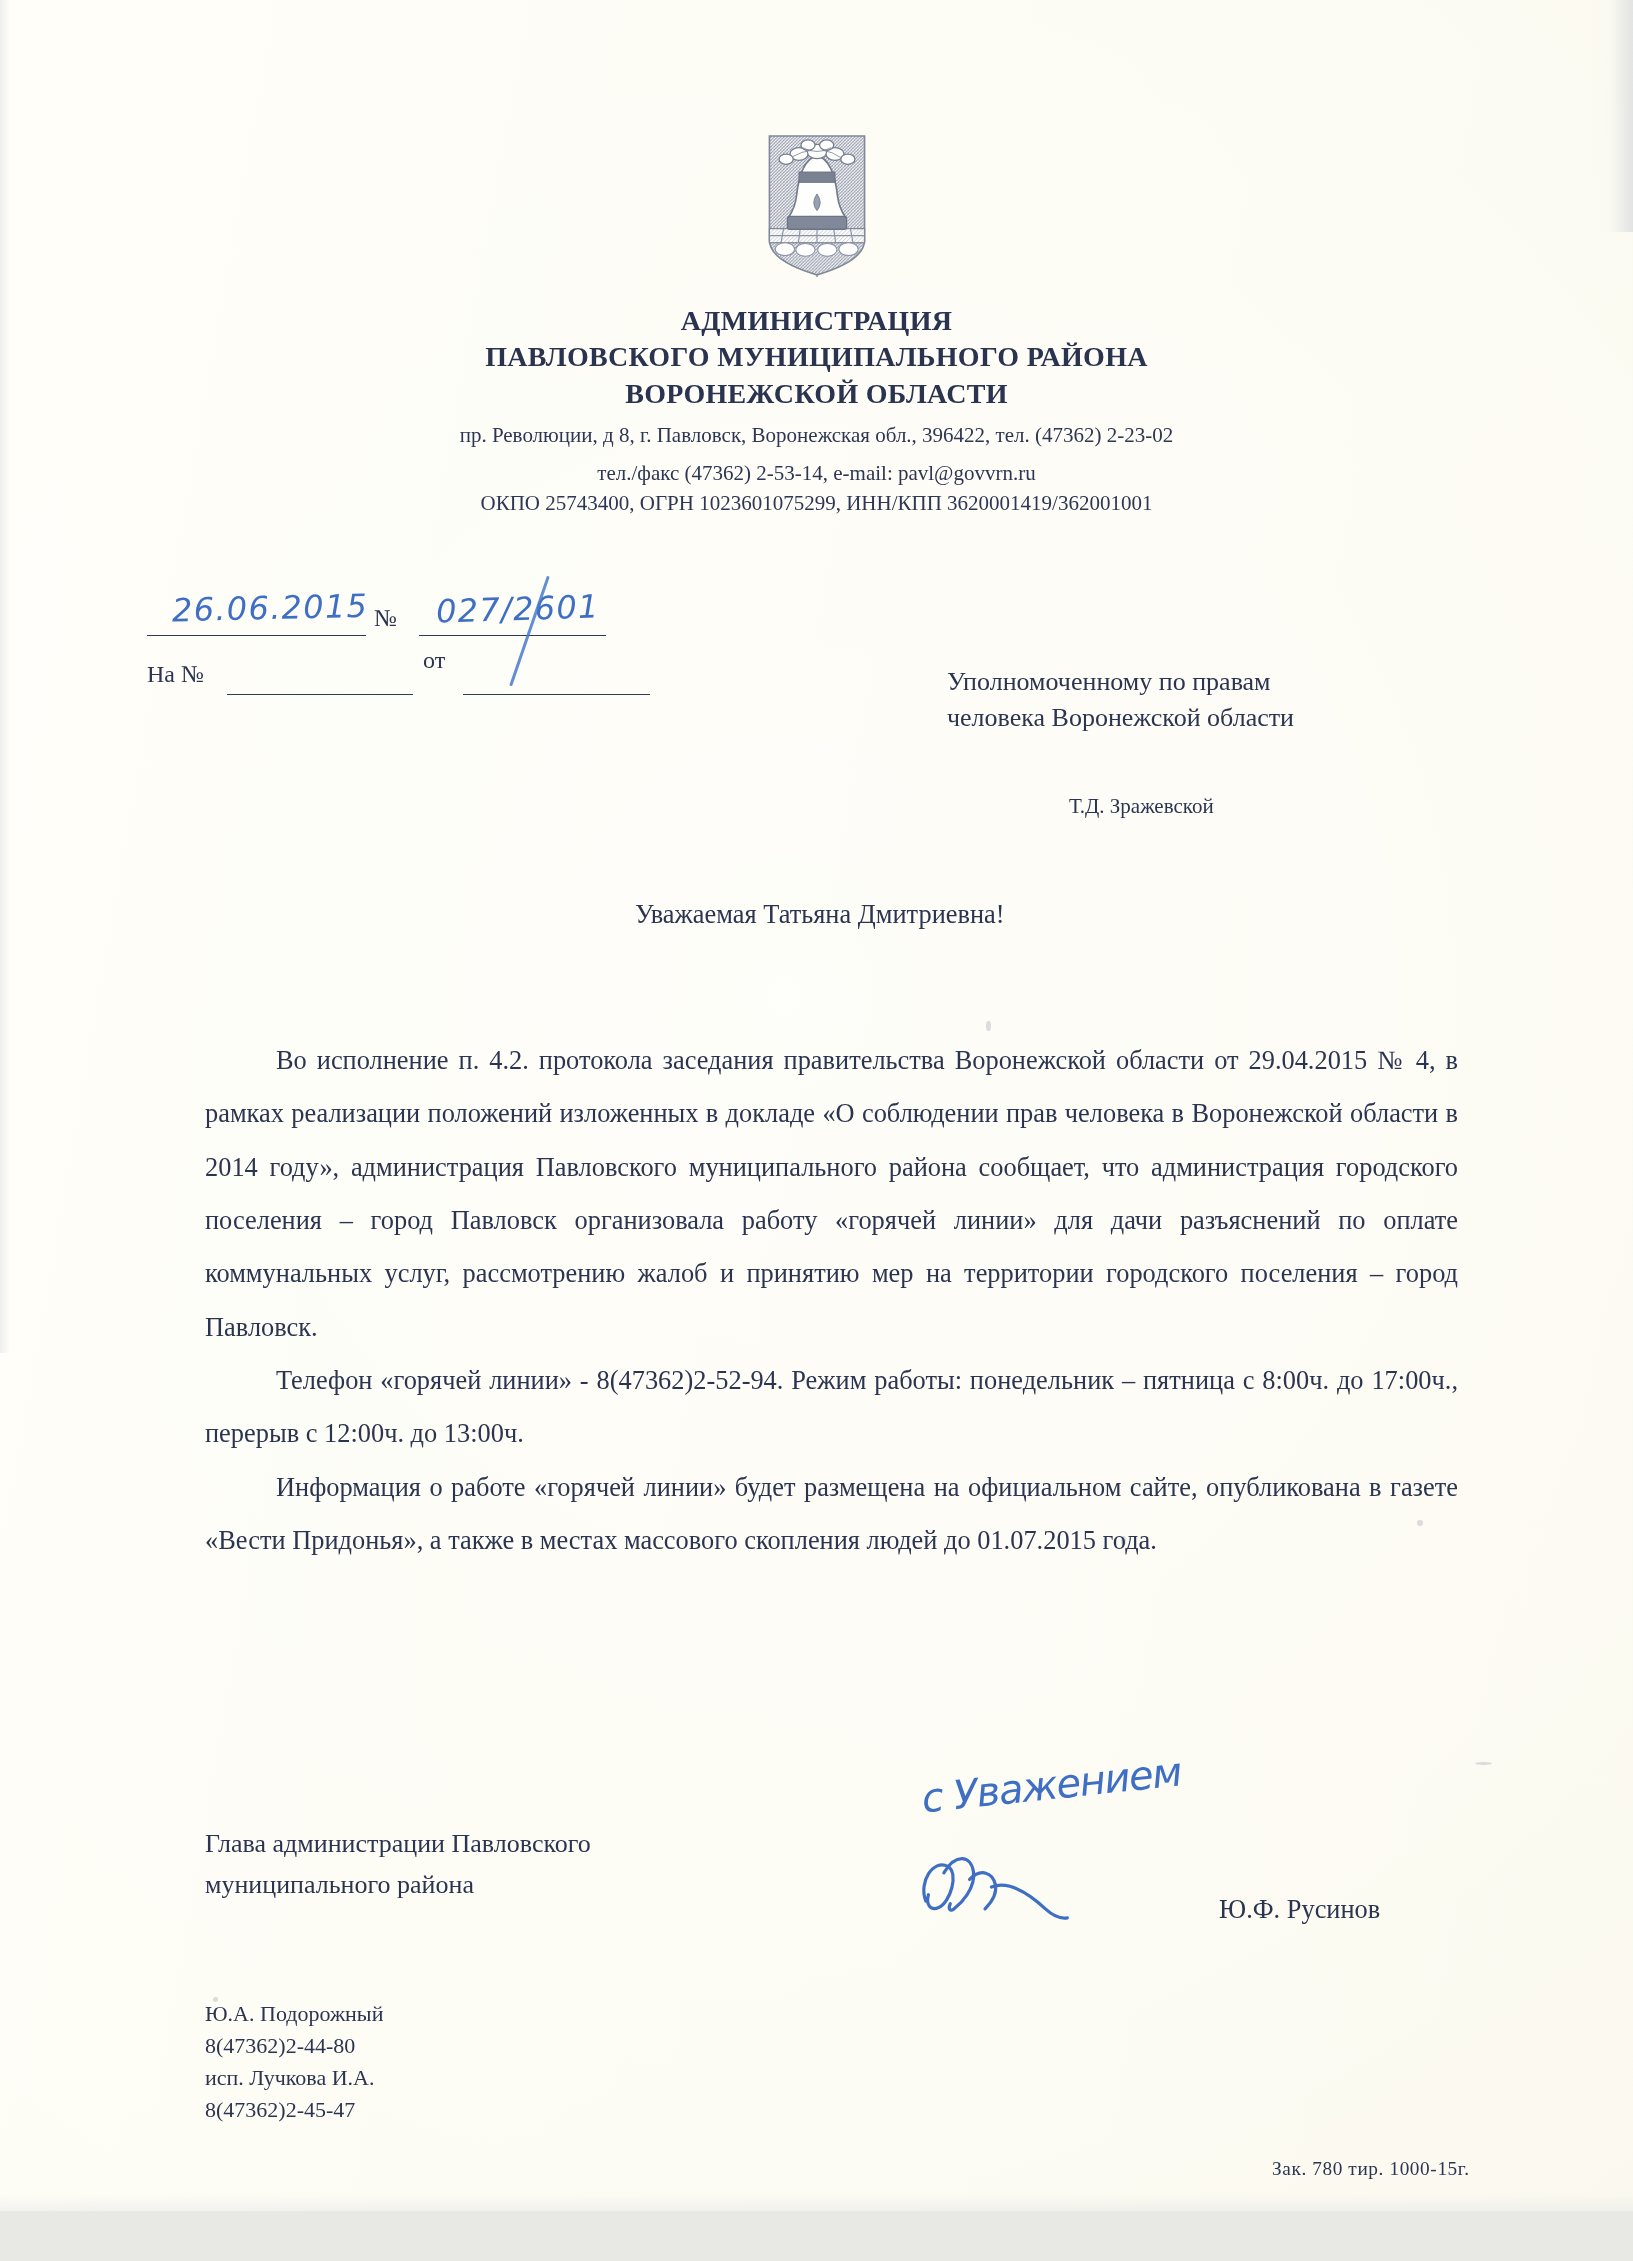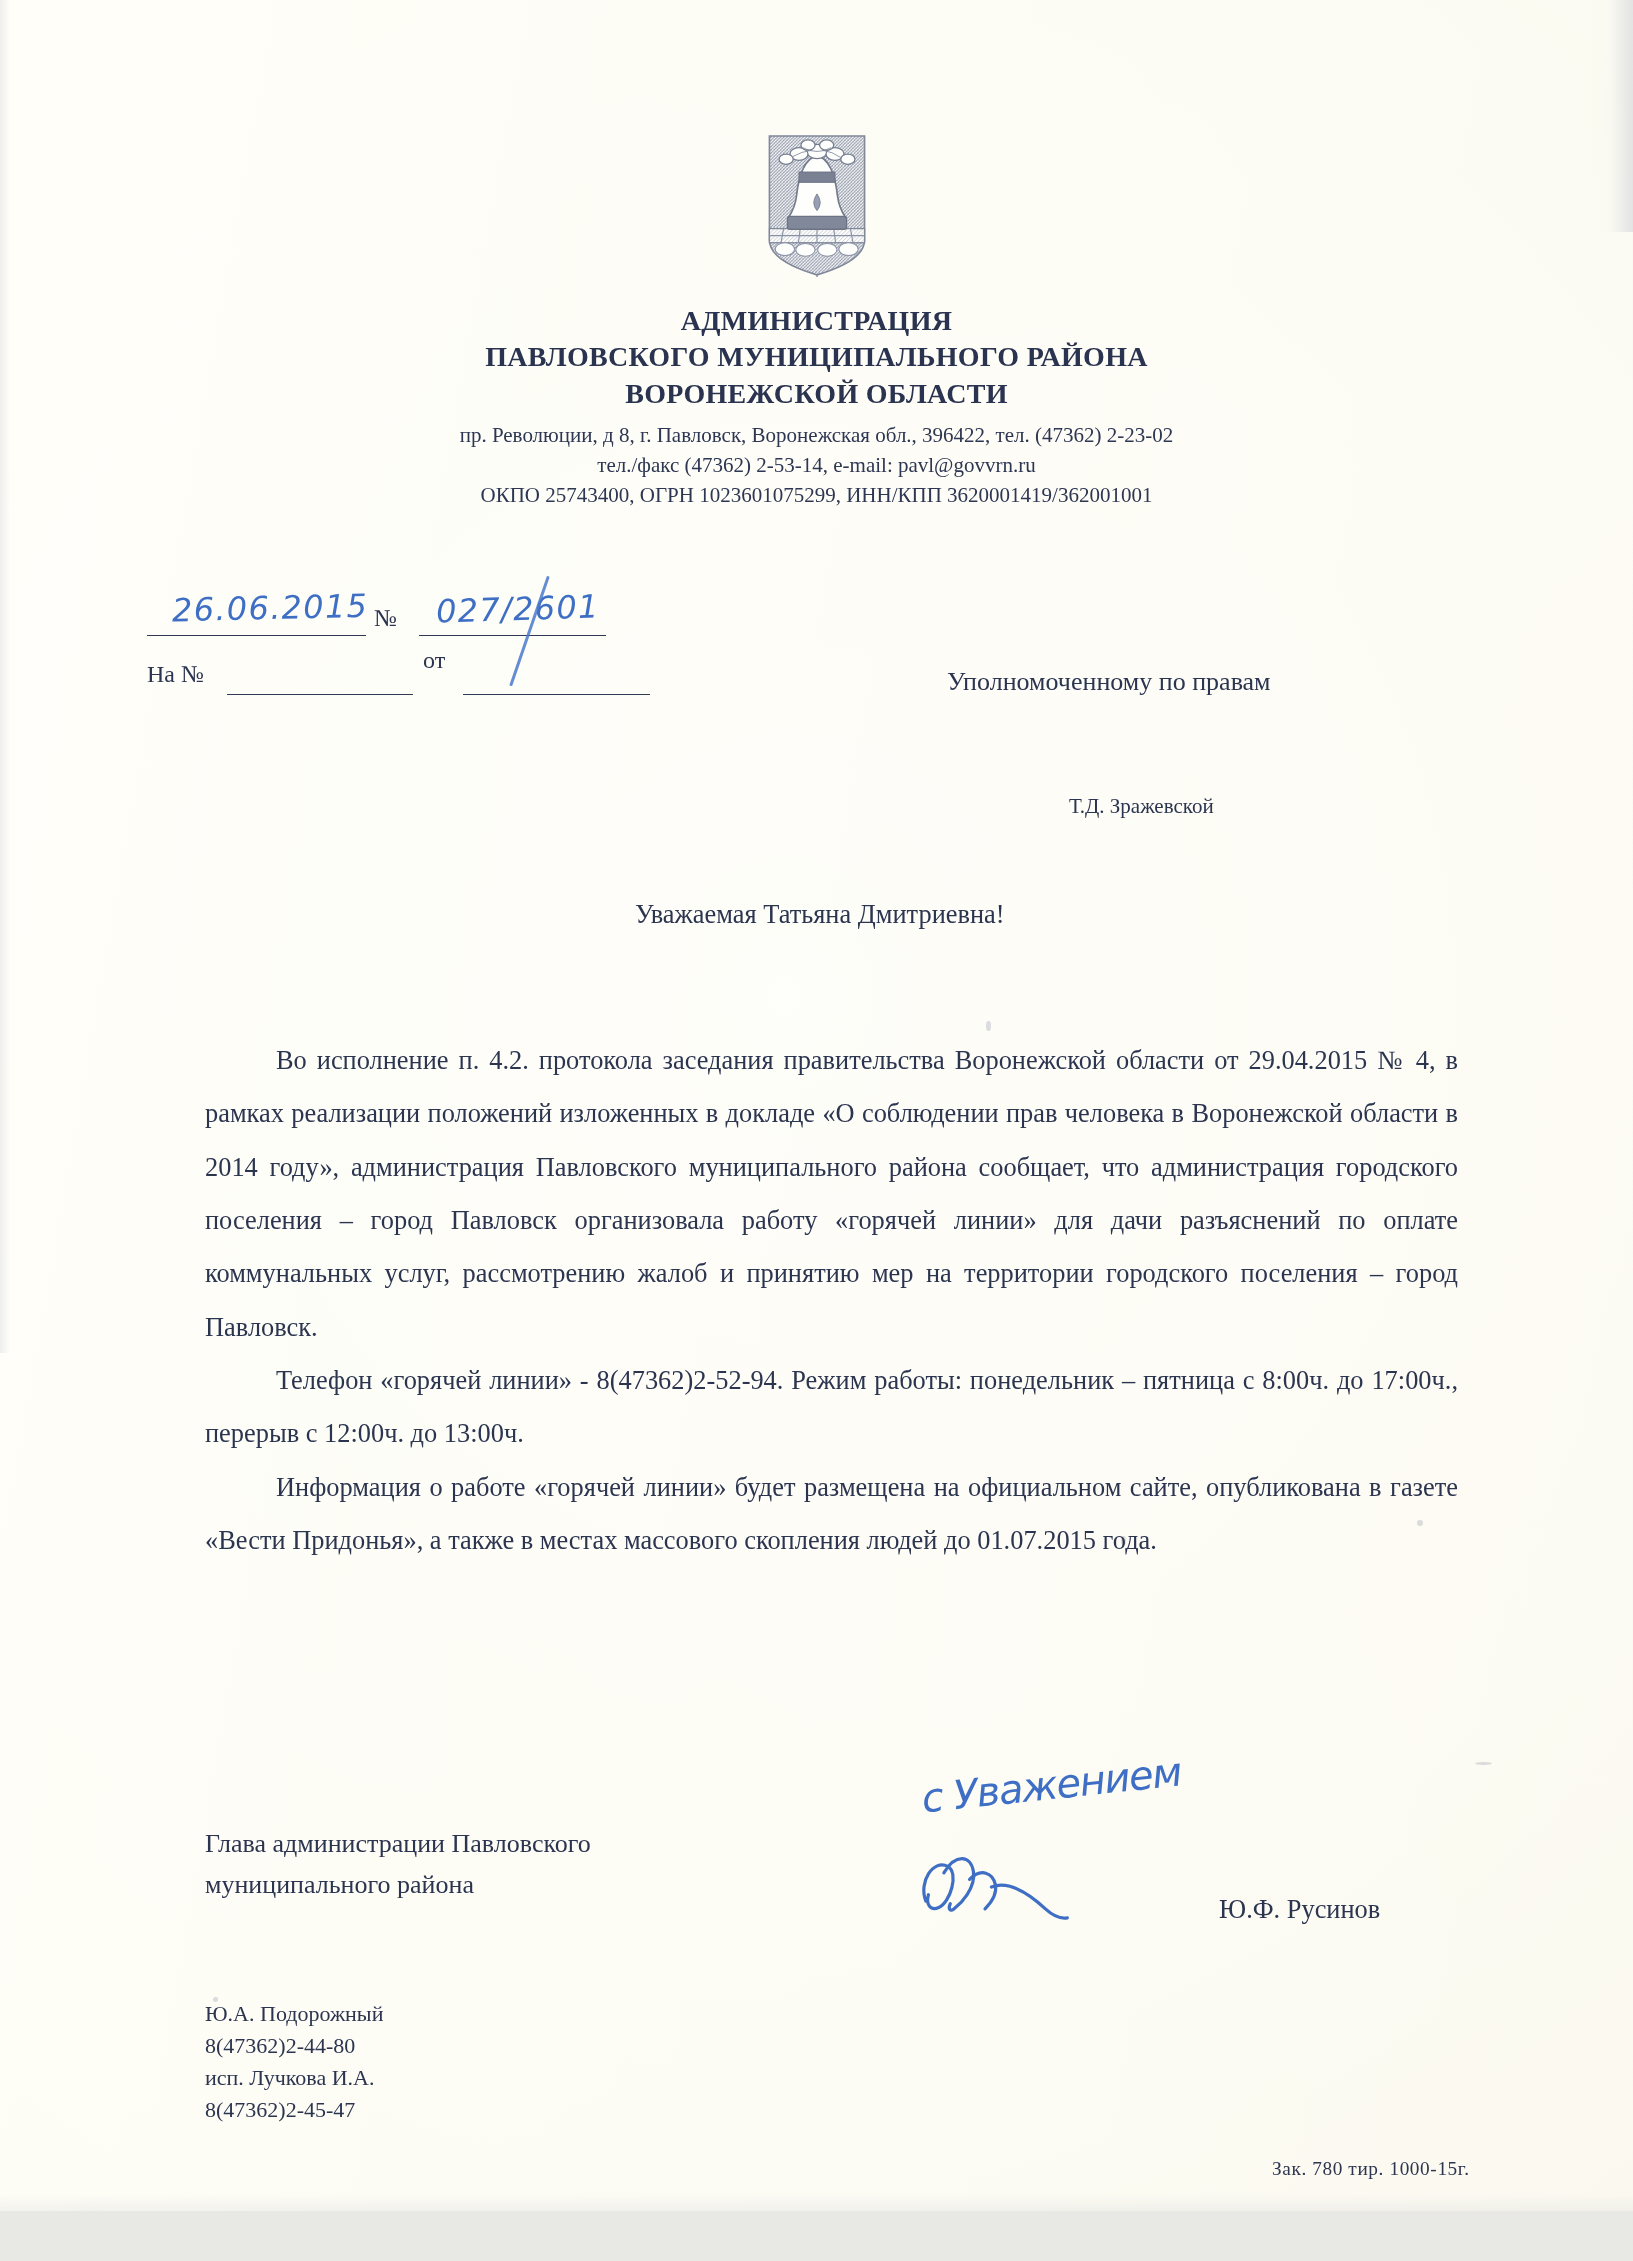--- a/index.html
+++ b/index.html
@@ -308,21 +308,21 @@
         <path d="M84 222 q-2 12 0 18 q2 -6 0 -18" fill="#5d6880" stroke="#5d6880" stroke-width="1"></path>
       </svg>
     </div>
   </div>
 
   <div class="letterhead">
     <div class="org-line">АДМИНИСТРАЦИЯ</div>
     <div class="org-line">ПАВЛОВСКОГО МУНИЦИПАЛЬНОГО РАЙОНА</div>
     <div class="org-line">ВОРОНЕЖСКОЙ ОБЛАСТИ</div>
     <div class="contact">пр. Революции, д 8,  г. Павловск, Воронежская обл., 396422, тел. (47362) 2-23-02</div>
-    <div class="contact" style="margin-top:0">тел./факс (47362) 2-53-14, e-mail: pavl@govvrn.ru</div>
+    <div class="contact" style="margin-top:8px">тел./факс (47362) 2-53-14, e-mail: pavl@govvrn.ru</div>
     <div class="contact" style="margin-top:0">ОКПО  25743400, ОГРН 1023601075299, ИНН/КПП  3620001419/362001001</div>
   </div>
 
   <div class="regblock">
 
     <div class="reg-row-1">
       <span class="hand hw-date">26.06.2015</span>
       <span class="rule reg-date-rule"></span>
       <span class="reg-no-label">№</span>
       <span class="hand hw-num">027/2601</span>
@@ -334,20 +334,21 @@
       <span class="na-no-label">На №</span>
       <span class="rule na-no-rule"></span>
       <span class="ot-label">от</span>
       <span class="rule ot-rule"></span>
     </div>
 
   </div>
 
   <div class="addressee">
     <div>Уполномоченному по правам</div>
+    <div>человека Воронежской области</div>
   </div>
   <div class="addressee-name">Т.Д. Зражевской</div>
 
   <div class="salutation">Уважаемая Татьяна Дмитриевна!</div>
 
   <div class="body">
     <p>Во исполнение п. 4.2. протокола заседания правительства Воронежской области от 29.04.2015 № 4, в рамках реализации положений изложенных в докладе «О соблюдении прав человека в Воронежской области в 2014 году», администрация Павловского муниципального района сообщает, что администрация городского поселения – город Павловск организовала работу «горячей линии» для дачи разъяснений по оплате коммунальных услуг, рассмотрению жалоб и принятию мер на территории городского поселения – город Павловск.</p>
     <p>Телефон «горячей линии» - 8(47362)2-52-94. Режим работы: понедельник – пятница с 8:00ч. до 17:00ч., перерыв с 12:00ч. до 13:00ч.</p>
     <p>Информация о работе «горячей линии» будет размещена на официальном сайте, опубликована в газете «Вести Придонья», а также в местах массового скопления людей до 01.07.2015 года.</p>
   </div>

